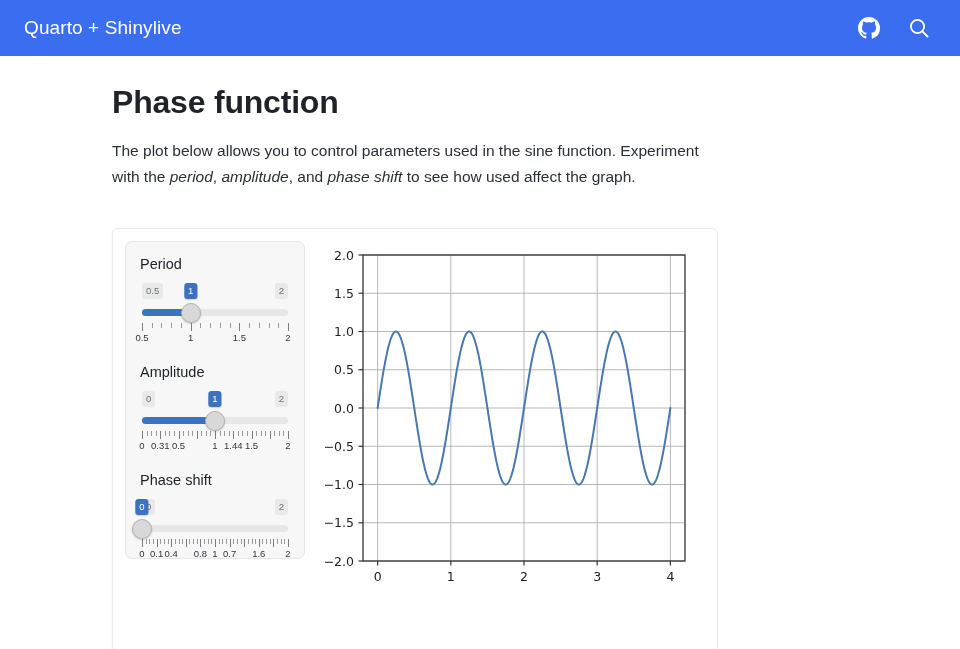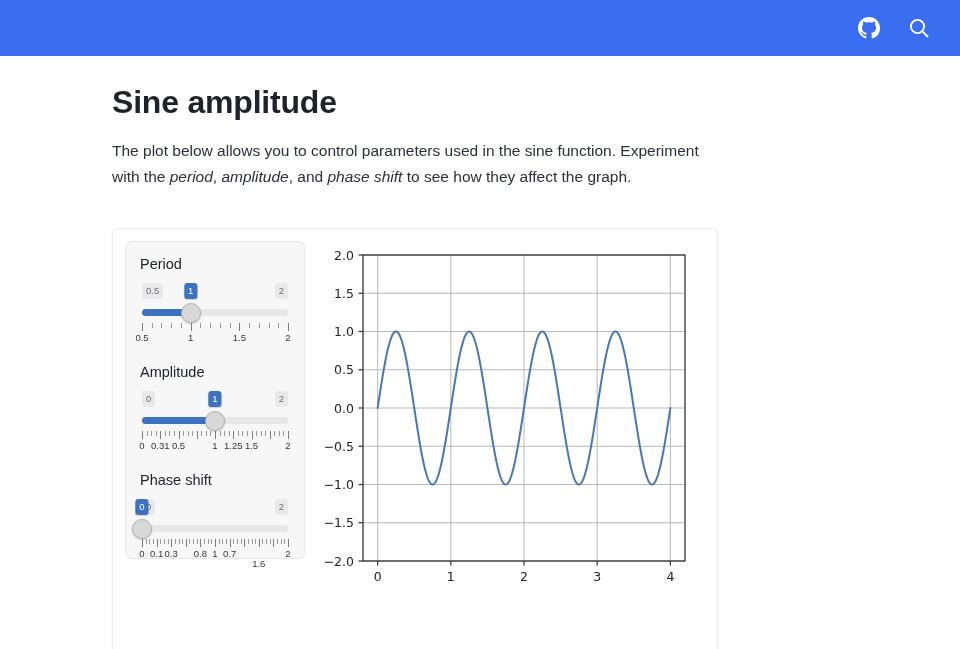--- a/index.html
+++ b/index.html
@@ -181,41 +181,42 @@
     position: absolute;
     left: 204px; top: 12px;
     width: 390px; height: 414px;
   }
   .plot-svg { display: block; }
 </style>
 </head>
 <body>
 
 <div class="navbar">
+  <span class="brand">Quarto + Shinylive</span>
   <span class="nav-spacer"></span>
   <span class="nav-icon">
     <svg width="22" height="22" viewBox="0 0 16 16" fill="#ffffff">
       <path d="M8 0C3.58 0 0 3.58 0 8c0 3.54 2.29 6.53 5.47 7.59.4.07.55-.17.55-.38 0-.19-.01-.82-.01-1.49-2.01.37-2.53-.49-2.69-.94-.09-.23-.48-.94-.82-1.13-.28-.15-.68-.52-.01-.53.63-.01 1.08.58 1.23.82.72 1.21 1.87.87 2.33.66.07-.52.28-.87.51-1.07-1.78-.2-3.64-.89-3.64-3.95 0-.87.31-1.59.82-2.15-.08-.2-.36-1.02.08-2.12 0 0 .67-.21 2.2.82.64-.18 1.32-.27 2-.27s1.36.09 2 .27c1.53-1.04 2.2-.82 2.2-.82.44 1.1.16 1.92.08 2.12.51.56.82 1.27.82 2.15 0 3.07-1.87 3.75-3.65 3.95.29.25.54.73.54 1.48 0 1.07-.01 1.93-.01 2.2 0 .21.15.46.55.38A8.013 8.013 0 0 0 16 8c0-4.42-3.58-8-8-8z"></path>
     </svg>
   </span>
   <span class="nav-icon">
     <svg width="24" height="24" viewBox="0 0 24 24" fill="none" stroke="#ffffff" stroke-width="1.9" stroke-linecap="round">
       <circle cx="10.5" cy="10.5" r="6.6"></circle>
       <line x1="15.6" y1="15.6" x2="20.5" y2="20.5"></line>
     </svg>
   </span>
 </div>
 
 <div class="content">
 
-  <h1 class="page-title">Sine amplitude</h1>
+  <h1 class="page-title">Phase function</h1>
 
   <div class="page-desc">
     <span>The plot below allows you to control parameters used in the sine function.</span>
-    <span>Experiment with the </span><em>period</em><span>, </span><em>amplitude</em><span>, and </span><em>phase shift</em><span> to see how they affect the graph.</span>
+    <span>Experiment with the </span><em>period</em><span>, </span><em>amplitude</em><span>, and </span><em>phase shift</em><span> to see how used affect the graph.</span>
   </div>
 
   <div class="app-card">
 
     <div class="sidebar" id="sidebar-panel">
         <div class="slider-group">
           <div class="slider-label">Period</div>
           <div class="bubble-row">
             <span class="bubble limit" style="left: 0px; transform: none;">0.5</span>
             <span class="bubble limit" style="right: 0px; transform: none;">2</span>
@@ -296,21 +297,21 @@
             <span class="tick minor" style="left: 90.625%;"></span>
             <span class="tick minor" style="left: 93.75%;"></span>
             <span class="tick minor" style="left: 96.875%;"></span>
             <span class="tick major" style="left: 100%;"></span>
           </div>
           <div class="tick-labels">
             <span class="tick-label" style="left: 0%;">0</span>
             <span class="tick-label" style="left: 12.5%;">0.31</span>
             <span class="tick-label" style="left: 25%;">0.5</span>
             <span class="tick-label" style="left: 50%;">1</span>
-            <span class="tick-label" style="left: 62.5%;">1.25</span>
+            <span class="tick-label" style="left: 62.5%;">1.44</span>
             <span class="tick-label" style="left: 75%;">1.5</span>
             <span class="tick-label" style="left: 100%;">2</span>
           </div>
         </div>
         <div class="slider-group">
           <div class="slider-label">Phase shift</div>
           <div class="bubble-row">
             <span class="bubble limit" style="left: 0px; transform: none;">0</span>
             <span class="bubble limit" style="right: 0px; transform: none;">2</span>
             <span class="bubble value" style="left: 0%;">0</span>
@@ -359,25 +360,25 @@
             <span class="tick minor" style="left: 87.5%;"></span>
             <span class="tick major" style="left: 90%;"></span>
             <span class="tick minor" style="left: 92.5%;"></span>
             <span class="tick minor" style="left: 95%;"></span>
             <span class="tick minor" style="left: 97.5%;"></span>
             <span class="tick major" style="left: 100%;"></span>
           </div>
           <div class="tick-labels">
             <span class="tick-label" style="left: 0%;">0</span>
             <span class="tick-label" style="left: 10%;">0.1</span>
-            <span class="tick-label" style="left: 20%;">0.3</span>
+            <span class="tick-label" style="left: 20%;">0.4</span>
             <span class="tick-label" style="left: 40%;">0.8</span>
             <span class="tick-label" style="left: 50%;">1</span>
             <span class="tick-label" style="left: 60%;">0.7</span>
-            <span class="tick-label" style="left: 80%; margin-top: 10px;">1.6</span>
+            <span class="tick-label" style="left: 80%;">1.6</span>
             <span class="tick-label" style="left: 100%;">2</span>
           </div>
         </div>
       </div>
 
     <div class="plot-area">
       <svg class="plot-svg" id="plot-svg" width="390" height="414" viewBox="0 0 390 414">
           <line x1="46" y1="320" x2="368" y2="320" stroke="#b0b0b0" stroke-width="0.9"></line>
           <line x1="46" y1="281.75" x2="368" y2="281.75" stroke="#b0b0b0" stroke-width="0.9"></line>
           <line x1="46" y1="243.5" x2="368" y2="243.5" stroke="#b0b0b0" stroke-width="0.9"></line>

